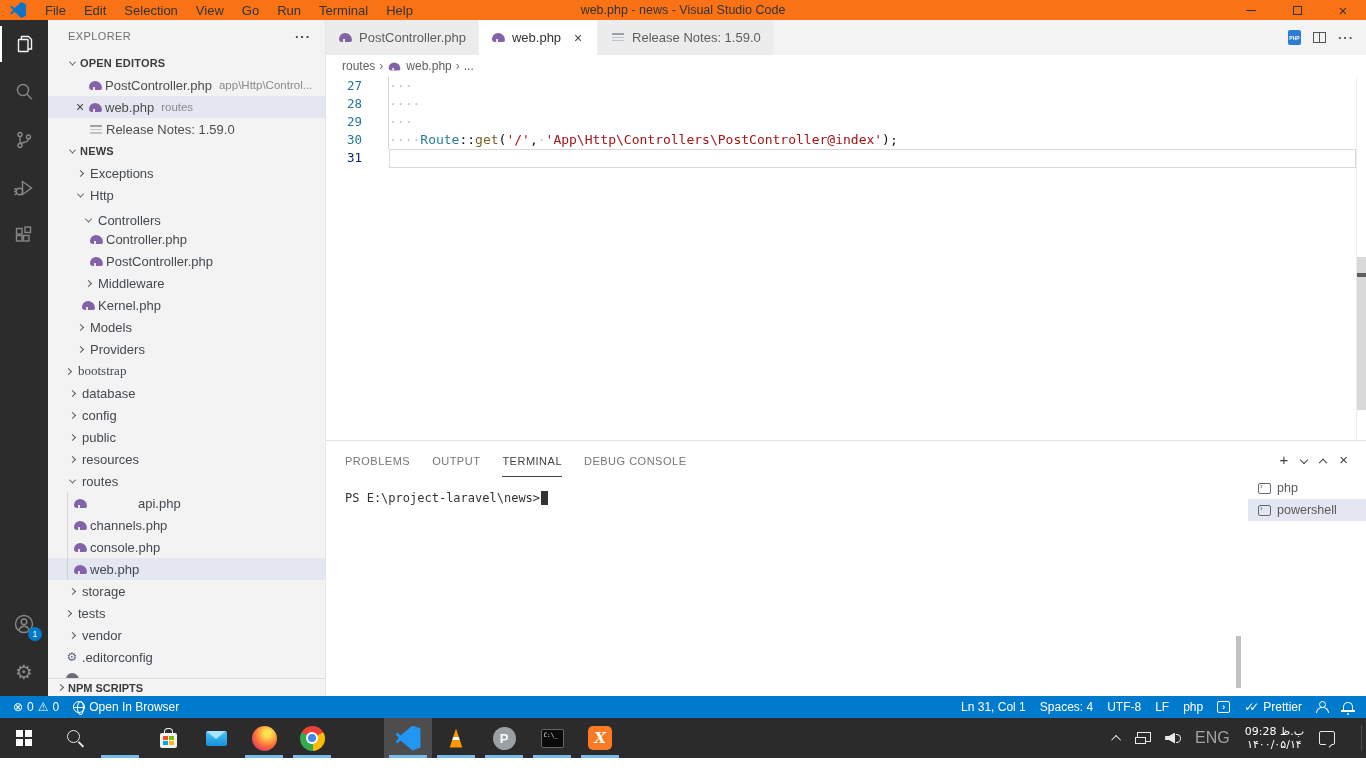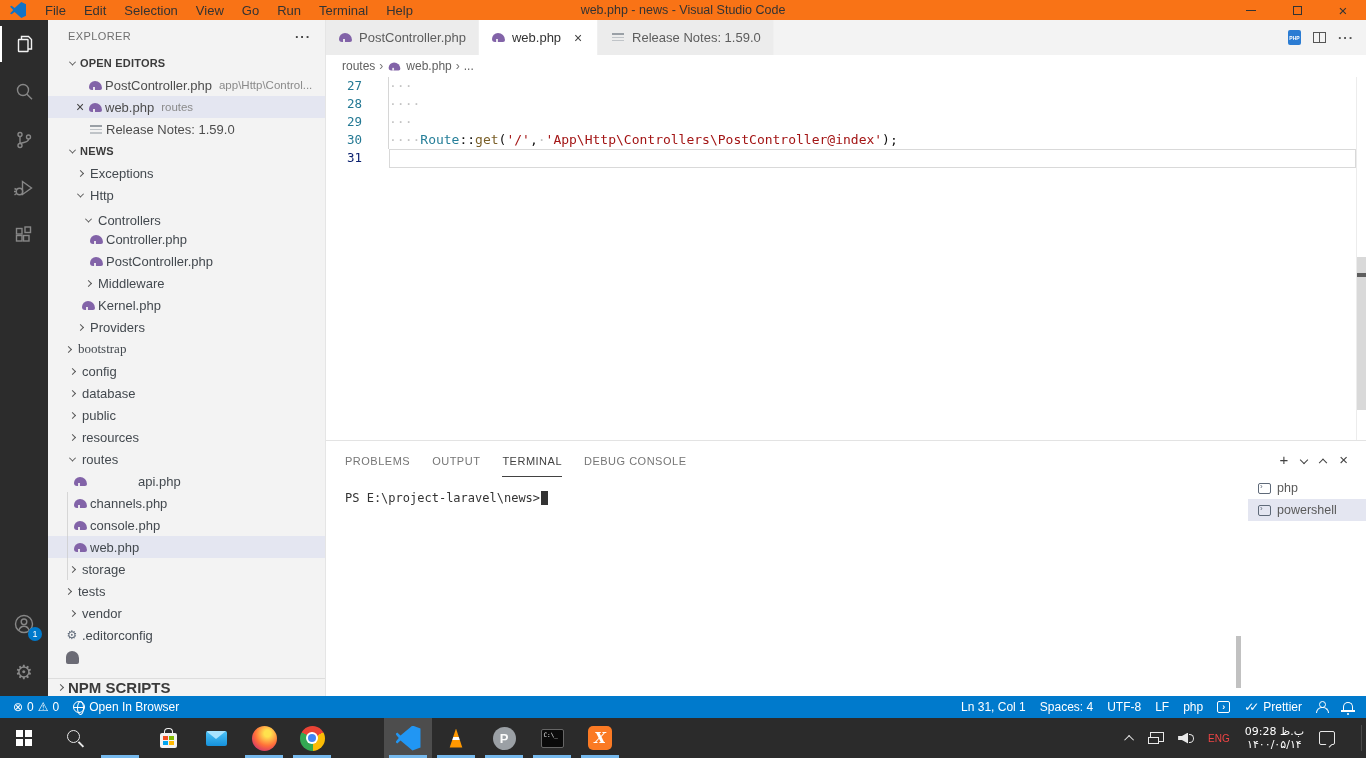--- a/index.html
+++ b/index.html
@@ -45,21 +45,21 @@
   .trow{height:22px;display:flex;align-items:center;font-size:13px;color:#43494f;white-space:nowrap}
   .trow.selected{background:#e4e6f1}
   .tlabel{margin-left:2px}
   .php-icon{width:13px;height:9px;background:#8263a8;border-radius:6px 7px 2px 3px;display:inline-block;position:relative;flex:none;margin:0 1px}
   .php-icon.sm{transform:scale(.9)}
   .php-icon::after{content:'';position:absolute;bottom:0;left:4px;width:2px;height:3px;background:inherit;background:transparent;border-left:2px solid rgba(243,243,243,.9)}
   .gear-ico{font-family:"DejaVu Sans",sans-serif;font-size:12px;color:#5f6a79;width:16px;text-align:center;flex:none;line-height:1}
   .list-ico{width:12px;height:9px;flex:none;background:linear-gradient(#9aa0a6 0 1.5px,transparent 1.5px 3.5px,#c0c4c8 3.5px 5px,transparent 5px 7px,#c0c4c8 7px 8.5px,transparent 8.5px);margin:0 2px}
   .partial-ico{width:13px;height:13px;background:#6b6b75;border-radius:6px 7px 2px 2px;display:inline-block;flex:none;margin:0 1px}
   .routes-guide{position:absolute;left:19px;width:1px;background:#c9c9c9;opacity:.7}
-  .npm-head{position:absolute;left:0;right:0;bottom:0;height:18px;background:#f3f3f3;border-top:1px solid #ddd;display:flex;align-items:center;padding-left:4px;font-size:15px;font-weight:bold;color:#3b3b3b}
+  .npm-head{position:absolute;left:0;right:0;bottom:0;height:18px;background:#f3f3f3;border-top:1px solid #ddd;display:flex;align-items:center;padding-left:4px;font-size:11px;font-weight:bold;color:#3b3b3b}
 
   
   .editorcol{flex:1;display:flex;flex-direction:column;min-width:0}
   .tabbar{height:35px;background:#f3f3f3;display:flex;flex:none}
   .tab{height:35px;display:flex;align-items:center;padding:0 12px;background:#ececec;border-right:1px solid #f0f0f0;font-size:13px;color:#5d5d5d;white-space:nowrap}
   .tab.active{background:#fff;color:#333}
   .tab-label{margin-left:6px}
   .tab-close{margin-left:10px;font-size:14px;color:#424242;width:14px;text-align:center}
   .tab-actions{margin-left:auto;display:flex;align-items:center;padding-right:12px;gap:12px}
   .phpserve-ico{width:13px;height:15px;background:#2b7cd3;border-radius:2px;position:relative;display:flex;align-items:center;justify-content:center}
@@ -133,21 +133,21 @@
   .under{position:absolute;left:5px;right:5px;bottom:0;height:3px;background:#76b9ed}
   .tray{margin-left:auto;display:flex;align-items:center;gap:0;padding-right:24px}
   .tray-item{height:40px;display:flex;align-items:center;justify-content:center;padding:0 7px;color:#f2f2f2}
   .tray-sep{position:absolute;right:4px;top:7px;bottom:7px;width:1px;background:#4a4a4a}
   .tr-chev{width:7px;height:7px;border-left:1.4px solid #e8e8e8;border-top:1.4px solid #e8e8e8;transform:rotate(45deg) translate(0,2px)}
   .tr-net{width:16px;height:12px;position:relative}
   .tr-net::before{content:'';position:absolute;left:2px;top:0;width:12px;height:8px;border:1.3px solid #e8e8e8}
   .tr-net::after{content:'';position:absolute;left:0px;bottom:0;width:9px;height:5px;background:#2b2b2b;border:1.3px solid #e8e8e8}
   .tr-spk{width:10px;height:11px;background:#e8e8e8;clip-path:polygon(0 32%,38% 32%,100% 0,100% 100%,38% 68%,0 68%);position:relative;margin-right:3px}
   .tr-spk-arc{width:5px;height:9px;border:1.3px solid #e8e8e8;border-left:none;border-radius:0 7px 7px 0;margin-left:-2px}
-  .tr-lang{font-size:10px;color:#ef4444}
+  .tr-lang{font-size:16px;color:#a3a3a3}
   .tr-clock{font-size:11px;line-height:13px;color:#fff;text-align:center;font-family:"DejaVu Sans",sans-serif;direction:ltr;padding:0 8px}
   .tr-action{width:16px;height:14px;border:1.3px solid #e8e8e8;border-radius:2px;position:relative}
   .tr-action::after{content:'';position:absolute;left:5px;bottom:-4px;width:4px;height:4px;background:#2b2b2b;border-right:1.3px solid #e8e8e8;transform:rotate(45deg) translateY(-2px)}
 
   
   .g{display:block}
   .g-start{width:16px;height:16px;position:relative}
   .g-start::before{content:'';position:absolute;width:7px;height:7px;background:#fff;box-shadow:9px 0 0 #fff,0 9px 0 #fff,9px 9px 0 #fff}
   .g-search{width:13px;height:13px;border:1.6px solid #e8e8e8;border-radius:50%;position:relative;margin:-3px -3px 0 0}
   .g-search::after{content:'';position:absolute;width:1.7px;height:7px;background:#e8e8e8;right:-3px;bottom:-6px;transform:rotate(-45deg)}
@@ -332,39 +332,45 @@
         <div class="trow" style="padding-left: 32px;">
           <span class="twbox">
             <span class="php-icon"></span>
           </span>
           <span class="tlabel">Kernel.php</span>
         </div>
         <div class="trow" style="padding-left: 24px;">
           <span class="twbox">
             <i class="tw c"></i>
           </span>
+          <span class="tlabel">Models</span>
+        </div>
+        <div class="trow" style="padding-left: 24px;">
+          <span class="twbox">
+            <i class="tw c"></i>
+          </span>
           <span class="tlabel">Providers</span>
         </div>
         <div class="trow" style="padding-left: 12px; font-family: Liberation Serif, serif;">
           <span class="twbox">
             <i class="tw c"></i>
           </span>
           <span class="tlabel">bootstrap</span>
         </div>
         <div class="trow" style="padding-left: 16px;">
           <span class="twbox">
             <i class="tw c"></i>
           </span>
+          <span class="tlabel">database</span>
+        </div>
+        <div class="trow" style="padding-left: 16px;">
+          <span class="twbox">
+            <i class="tw c"></i>
+          </span>
           <span class="tlabel">config</span>
-        </div>
-        <div class="trow" style="padding-left: 16px;">
-          <span class="twbox">
-            <i class="tw c"></i>
-          </span>
-          <span class="tlabel">database</span>
         </div>
         <div class="trow" style="padding-left: 16px;">
           <span class="twbox">
             <i class="tw c"></i>
           </span>
           <span class="tlabel">public</span>
         </div>
         <div class="trow" style="padding-left: 16px;">
           <span class="twbox">
             <i class="tw c"></i>

